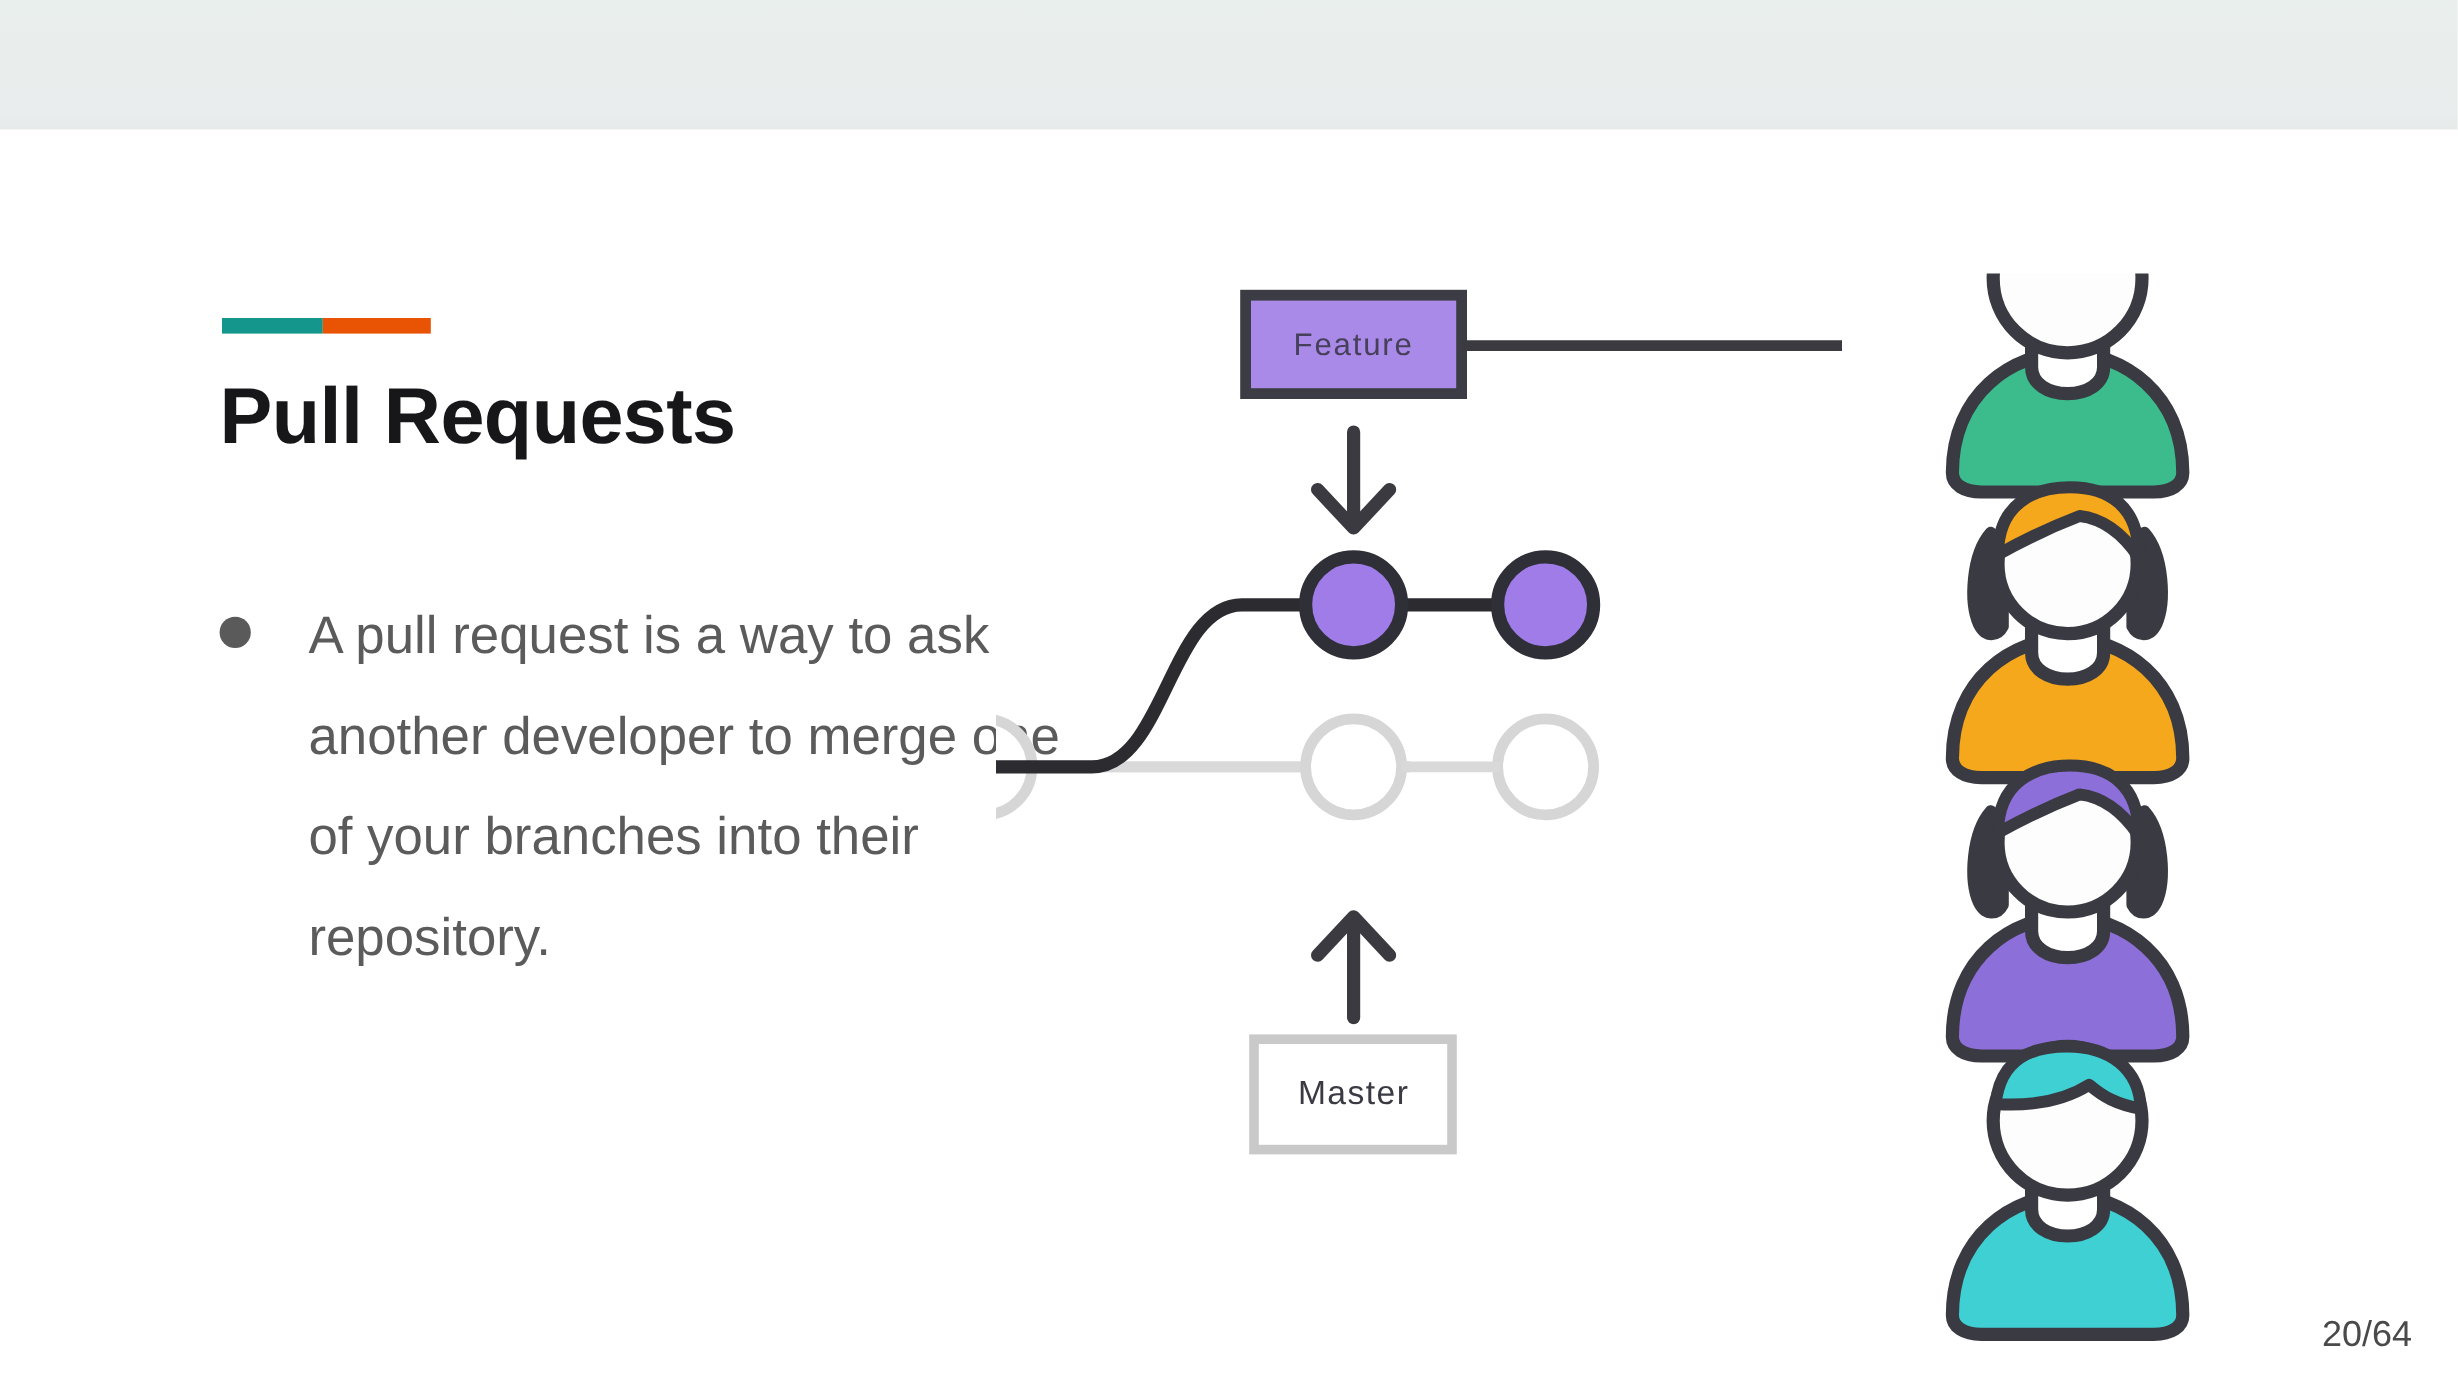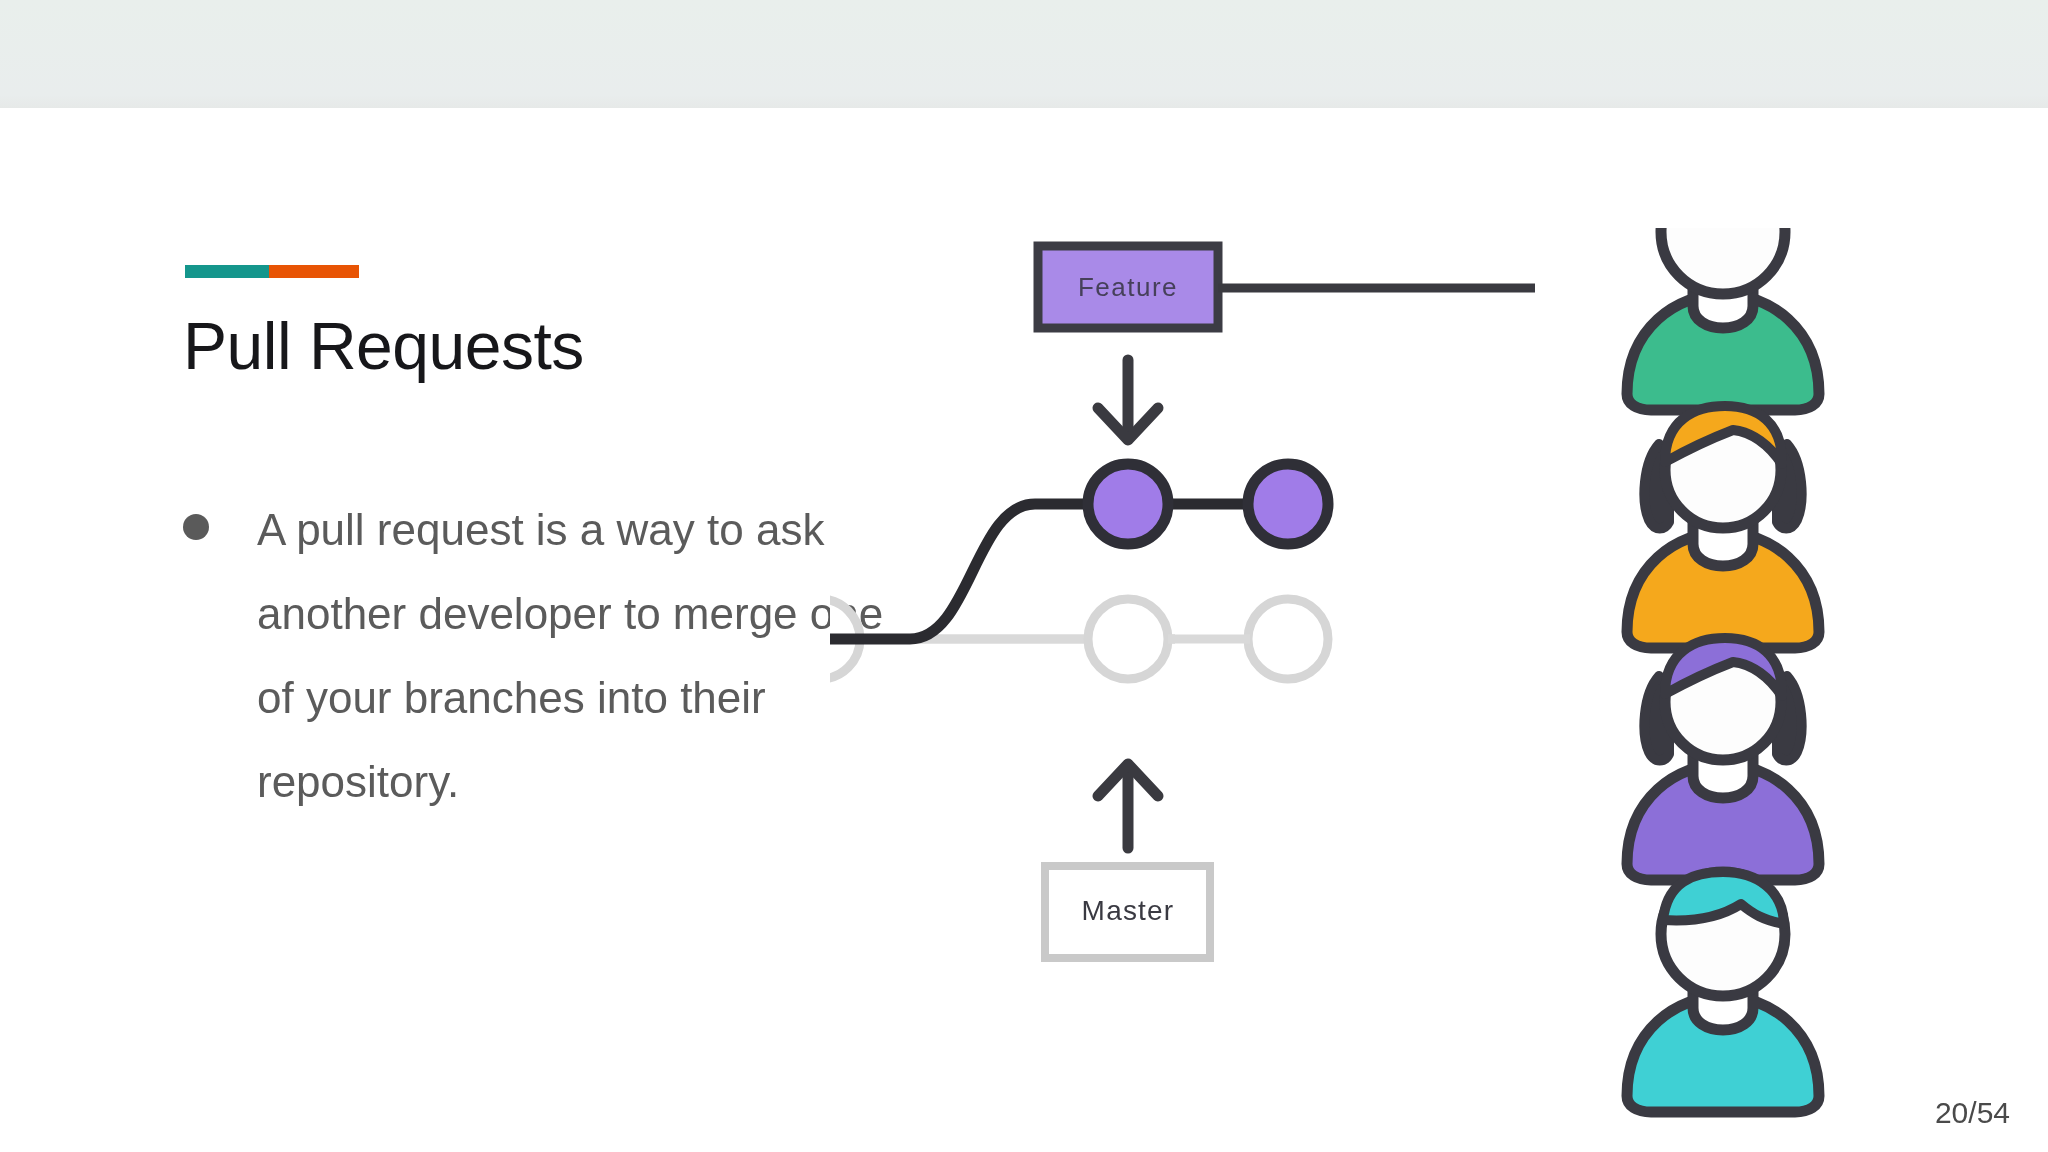--- a/index.html
+++ b/index.html
@@ -43,21 +43,21 @@
     display: flex;
   }
   .accent-bar .seg-teal { flex: 0 0 84px; background: #14968c; }
   .accent-bar .seg-orange { flex: 1 1 auto; background: #e85404; }
 
   .page-title {
     position: absolute;
     left: 183px;
     top: 200px;
     font-size: 66px;
-    font-weight: 400;
+    font-weight: 700;
     letter-spacing: -0.5px;
     color: #17171a;
     white-space: nowrap;
     font-family: "Liberation Sans", sans-serif;
   }
 
   .bullet-block {
     position: absolute;
     left: 183px;
     top: 380px;
@@ -206,14 +206,14 @@
         <use href="#av-short" style="--c:#3fd0d4"></use>
       </g>
 
       <style>
         .av-body { fill: var(--c, #3cbc8d); }
         .av-hair { fill: var(--c, #3cbc8d); }
       </style>
     </svg>
   </div>
 
-  <div class="page-number">20/54</div>
+  <div class="page-number">20/64</div>
 </div>
 
 </body></html>

